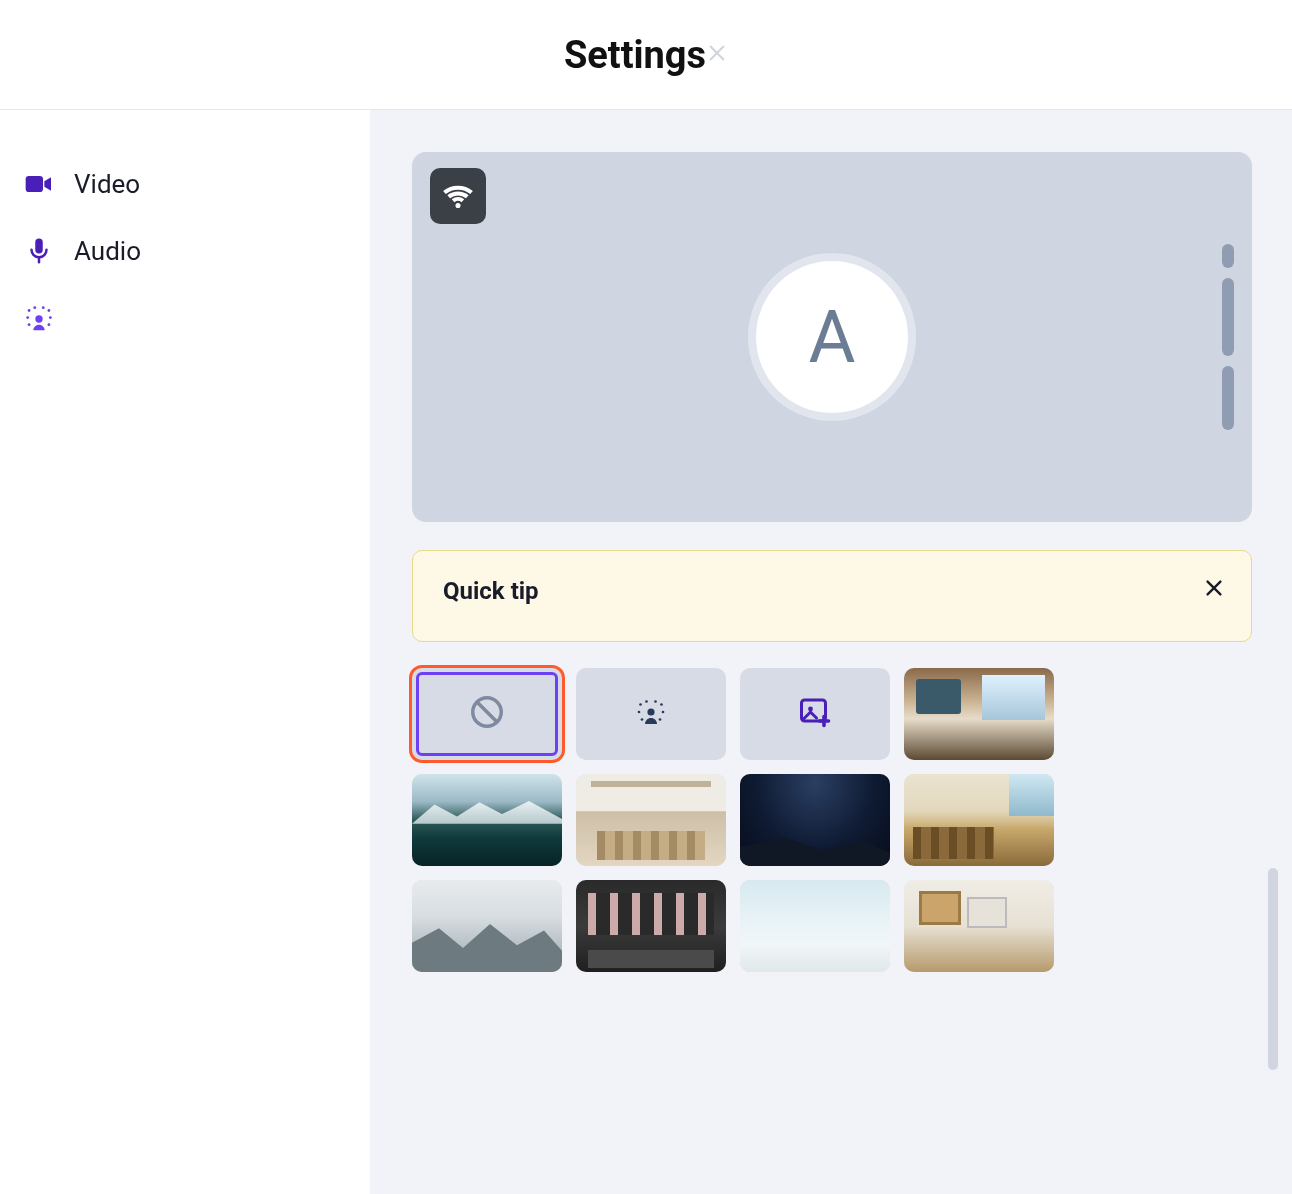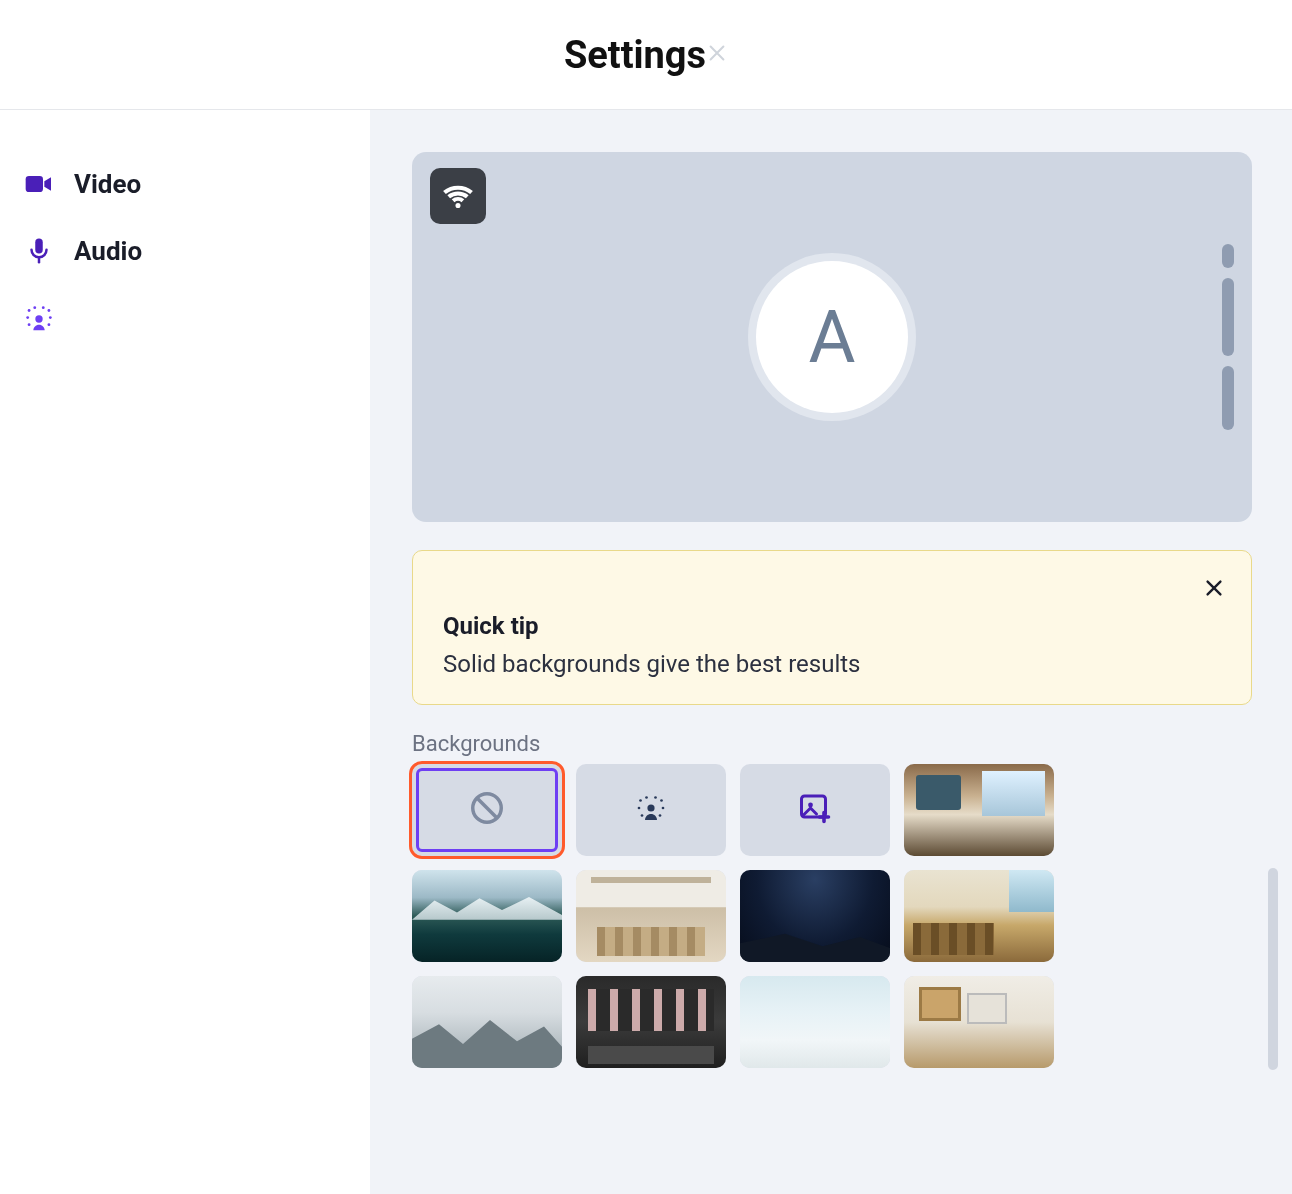--- a/index.html
+++ b/index.html
@@ -45,21 +45,21 @@
     padding: 18px 22px;
     cursor: pointer;
   }
   .side-item .icon-wrap {
     width: 34px;
     display: flex;
     justify-content: center;
   }
   .side-item .label {
     font-size: 26px;
-    font-weight: 700;
+    font-weight: 400;
     color: #1a1d29;
     text-align: right;
   }
   .side-item.active .label {
     color: #6e3ff3;
   }
   .main {
     flex: 1;
     background: #f1f3f8;
     padding: 42px 40px 0 42px;
@@ -133,21 +133,20 @@
     border: 1px solid #e9d98a;
     border-radius: 10px;
     padding: 26px 30px;
     position: relative;
   }
   .tip-title {
     font-size: 24px;
     font-weight: 700;
     color: #1a1d29;
     margin-bottom: 10px;
-    margin-top: 35px;
   }
   .tip-body {
     font-size: 24px;
     color: #2c3140;
   }
   .tip-close {
     position: absolute;
     top: 24px;
     right: 26px;
     font-size: 26px;
@@ -298,30 +297,28 @@
       </div>
       <div class="audio-bar">
         <div class="audio-seg" style="height:24px"></div>
         <div class="audio-seg" style="height:78px"></div>
         <div class="audio-seg" style="height:64px"></div>
       </div>
     </div>
 
     <div class="tip">
       <div class="tip-title">Quick tip</div>
-      <div class="tip-body">Solid backgrounds give the best results</div>
       <span class="tip-close">
         <svg width="22" height="22" viewBox="0 0 24 24" fill="none" stroke="#1a1d29" stroke-width="2.6" stroke-linecap="round">
             <path d="M5 5l14 14M19 5L5 19"></path>
           </svg>
       </span>
     </div>
 
     <div class="bg-section">
-      <div class="bg-label">Backgrounds</div>
       <div class="bg-grid" id="bg-grid">
           <div class="bg-tile selected">
             <span><svg width="38" height="38" viewBox="0 0 24 24" fill="none" stroke="#7e8aa0" stroke-width="2.2">
                 <circle cx="12" cy="12" r="9"></circle>
                 <path d="M6 6l12 12"></path>
               </svg></span>
           </div>
           <div class="bg-tile">
             <span><svg width="36" height="36" viewBox="0 0 24 24" fill="#2a3a5a">
                 <circle cx="12" cy="12" r="2.4"></circle>

